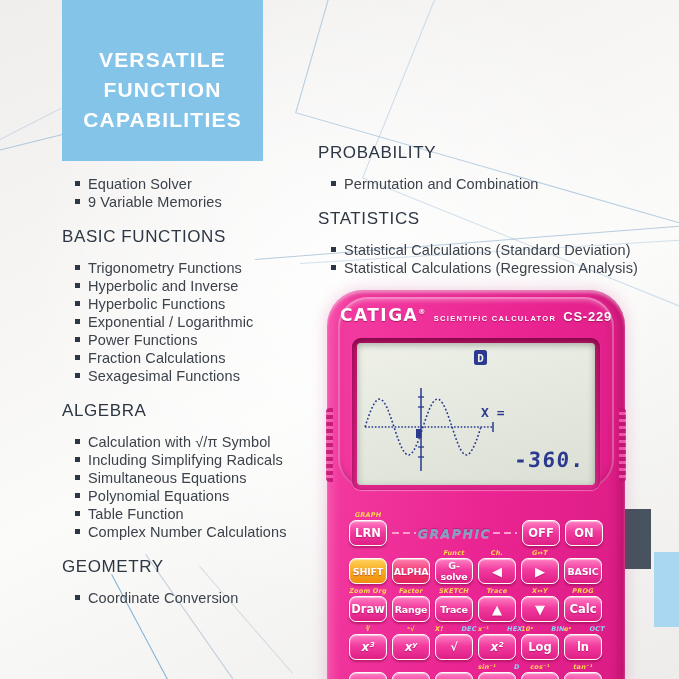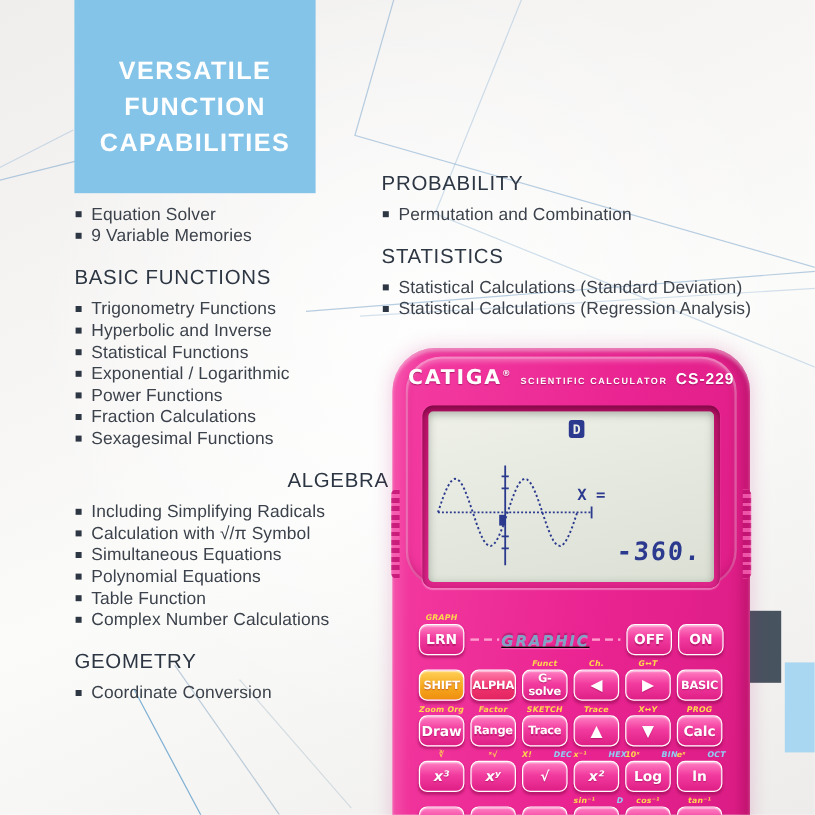--- a/index.html
+++ b/index.html
@@ -26,26 +26,26 @@
   }
   .header-title{
     color:#fff;font-weight:bold;font-size:21px;line-height:30px;
     letter-spacing:1.2px;text-align:center;white-space:pre-line;
   }
   
   .col{position:absolute;top:143px;z-index:2;}
   .col-left{left:62px;width:262px;}
   .col-right{left:318px;width:358px;}
   .feat{margin-bottom:16px;}
-  .feat.gap-top{margin-top:11px;text-align:right;}
+  .feat.gap-top{margin-top:11px;}
   .feat h3{
     margin:0 0 7px 0;font-size:17px;font-weight:normal;color:#2d3643;
     letter-spacing:.6px;
   }
-  .feat ul{margin:0;padding:0;list-style:none;}
+  .feat ul{margin:12px;padding:0;list-style:none;}
   .feat li{
     font-size:14.5px;line-height:18px;color:#3c424b;
     display:flex;align-items:flex-start;letter-spacing:.1px;
   }
   .blt{
     width:5px;height:5px;background:#2d3643;flex:0 0 5px;
     margin:6px 8px 0 1px;display:inline-block;
   }
   
   .calc{
@@ -121,21 +121,21 @@
     display:flex;align-items:center;justify-content:center;cursor:default;
     text-shadow:0 1px 1px rgba(130,0,66,.45);padding:0;
   }
   .key.shift{background:linear-gradient(180deg,#ffd158,#f6a81e 55%,#ef8e10);}
   .key.alpha{background:linear-gradient(180deg,#ff7fae,#f0356f 55%,#e22360);}
   .key.arrow{font-size:13px;}
   .key.sm{font-size:9.5px;letter-spacing:-.2px;}
   .key.math{font-style:italic;font-size:12px;}
   .row1-center{
     flex:1 1 auto;height:26px;display:flex;align-items:center;
-    justify-content:center;gap:2px;text-decoration:underline;
+    justify-content:center;gap:2px;
   }
   .dash{
     width:24px;height:2px;
     background:repeating-linear-gradient(90deg,#ff9cce 0 7px,rgba(0,0,0,0) 7px 11px);
   }
   .graphic-text{
     font-family:"DejaVu Sans",sans-serif;font-style:italic;font-weight:800;
     font-size:12.5px;letter-spacing:1.5px;color:#7fa3c6;
     text-shadow:0 1px 0 rgba(255,255,255,.3),0 -1px 1px rgba(125,15,78,.45);
   }
@@ -185,21 +185,21 @@
         <li>
           <span class="blt"></span>
           <span>Trigonometry Functions</span>
         </li>
         <li>
           <span class="blt"></span>
           <span>Hyperbolic and Inverse</span>
         </li>
         <li>
           <span class="blt"></span>
-          <span>Statistical Functions</span>
+          <span>Hyperbolic Functions</span>
         </li>
         <li>
           <span class="blt"></span>
           <span>Exponential / Logarithmic</span>
         </li>
         <li>
           <span class="blt"></span>
           <span>Power Functions</span>
         </li>
         <li>
@@ -210,25 +210,25 @@
           <span class="blt"></span>
           <span>Sexagesimal Functions</span>
         </li>
       </ul>
     </section>
     <section class="feat gap-top">
       <h3>ALGEBRA</h3>
       <ul>
         <li>
           <span class="blt"></span>
+          <span>Calculation with √/π  Symbol</span>
+        </li>
+        <li>
+          <span class="blt"></span>
           <span>Including Simplifying Radicals</span>
-        </li>
-        <li>
-          <span class="blt"></span>
-          <span>Calculation with √/π  Symbol</span>
         </li>
         <li>
           <span class="blt"></span>
           <span>Simultaneous Equations</span>
         </li>
         <li>
           <span class="blt"></span>
           <span>Polynomial Equations</span>
         </li>
         <li>

